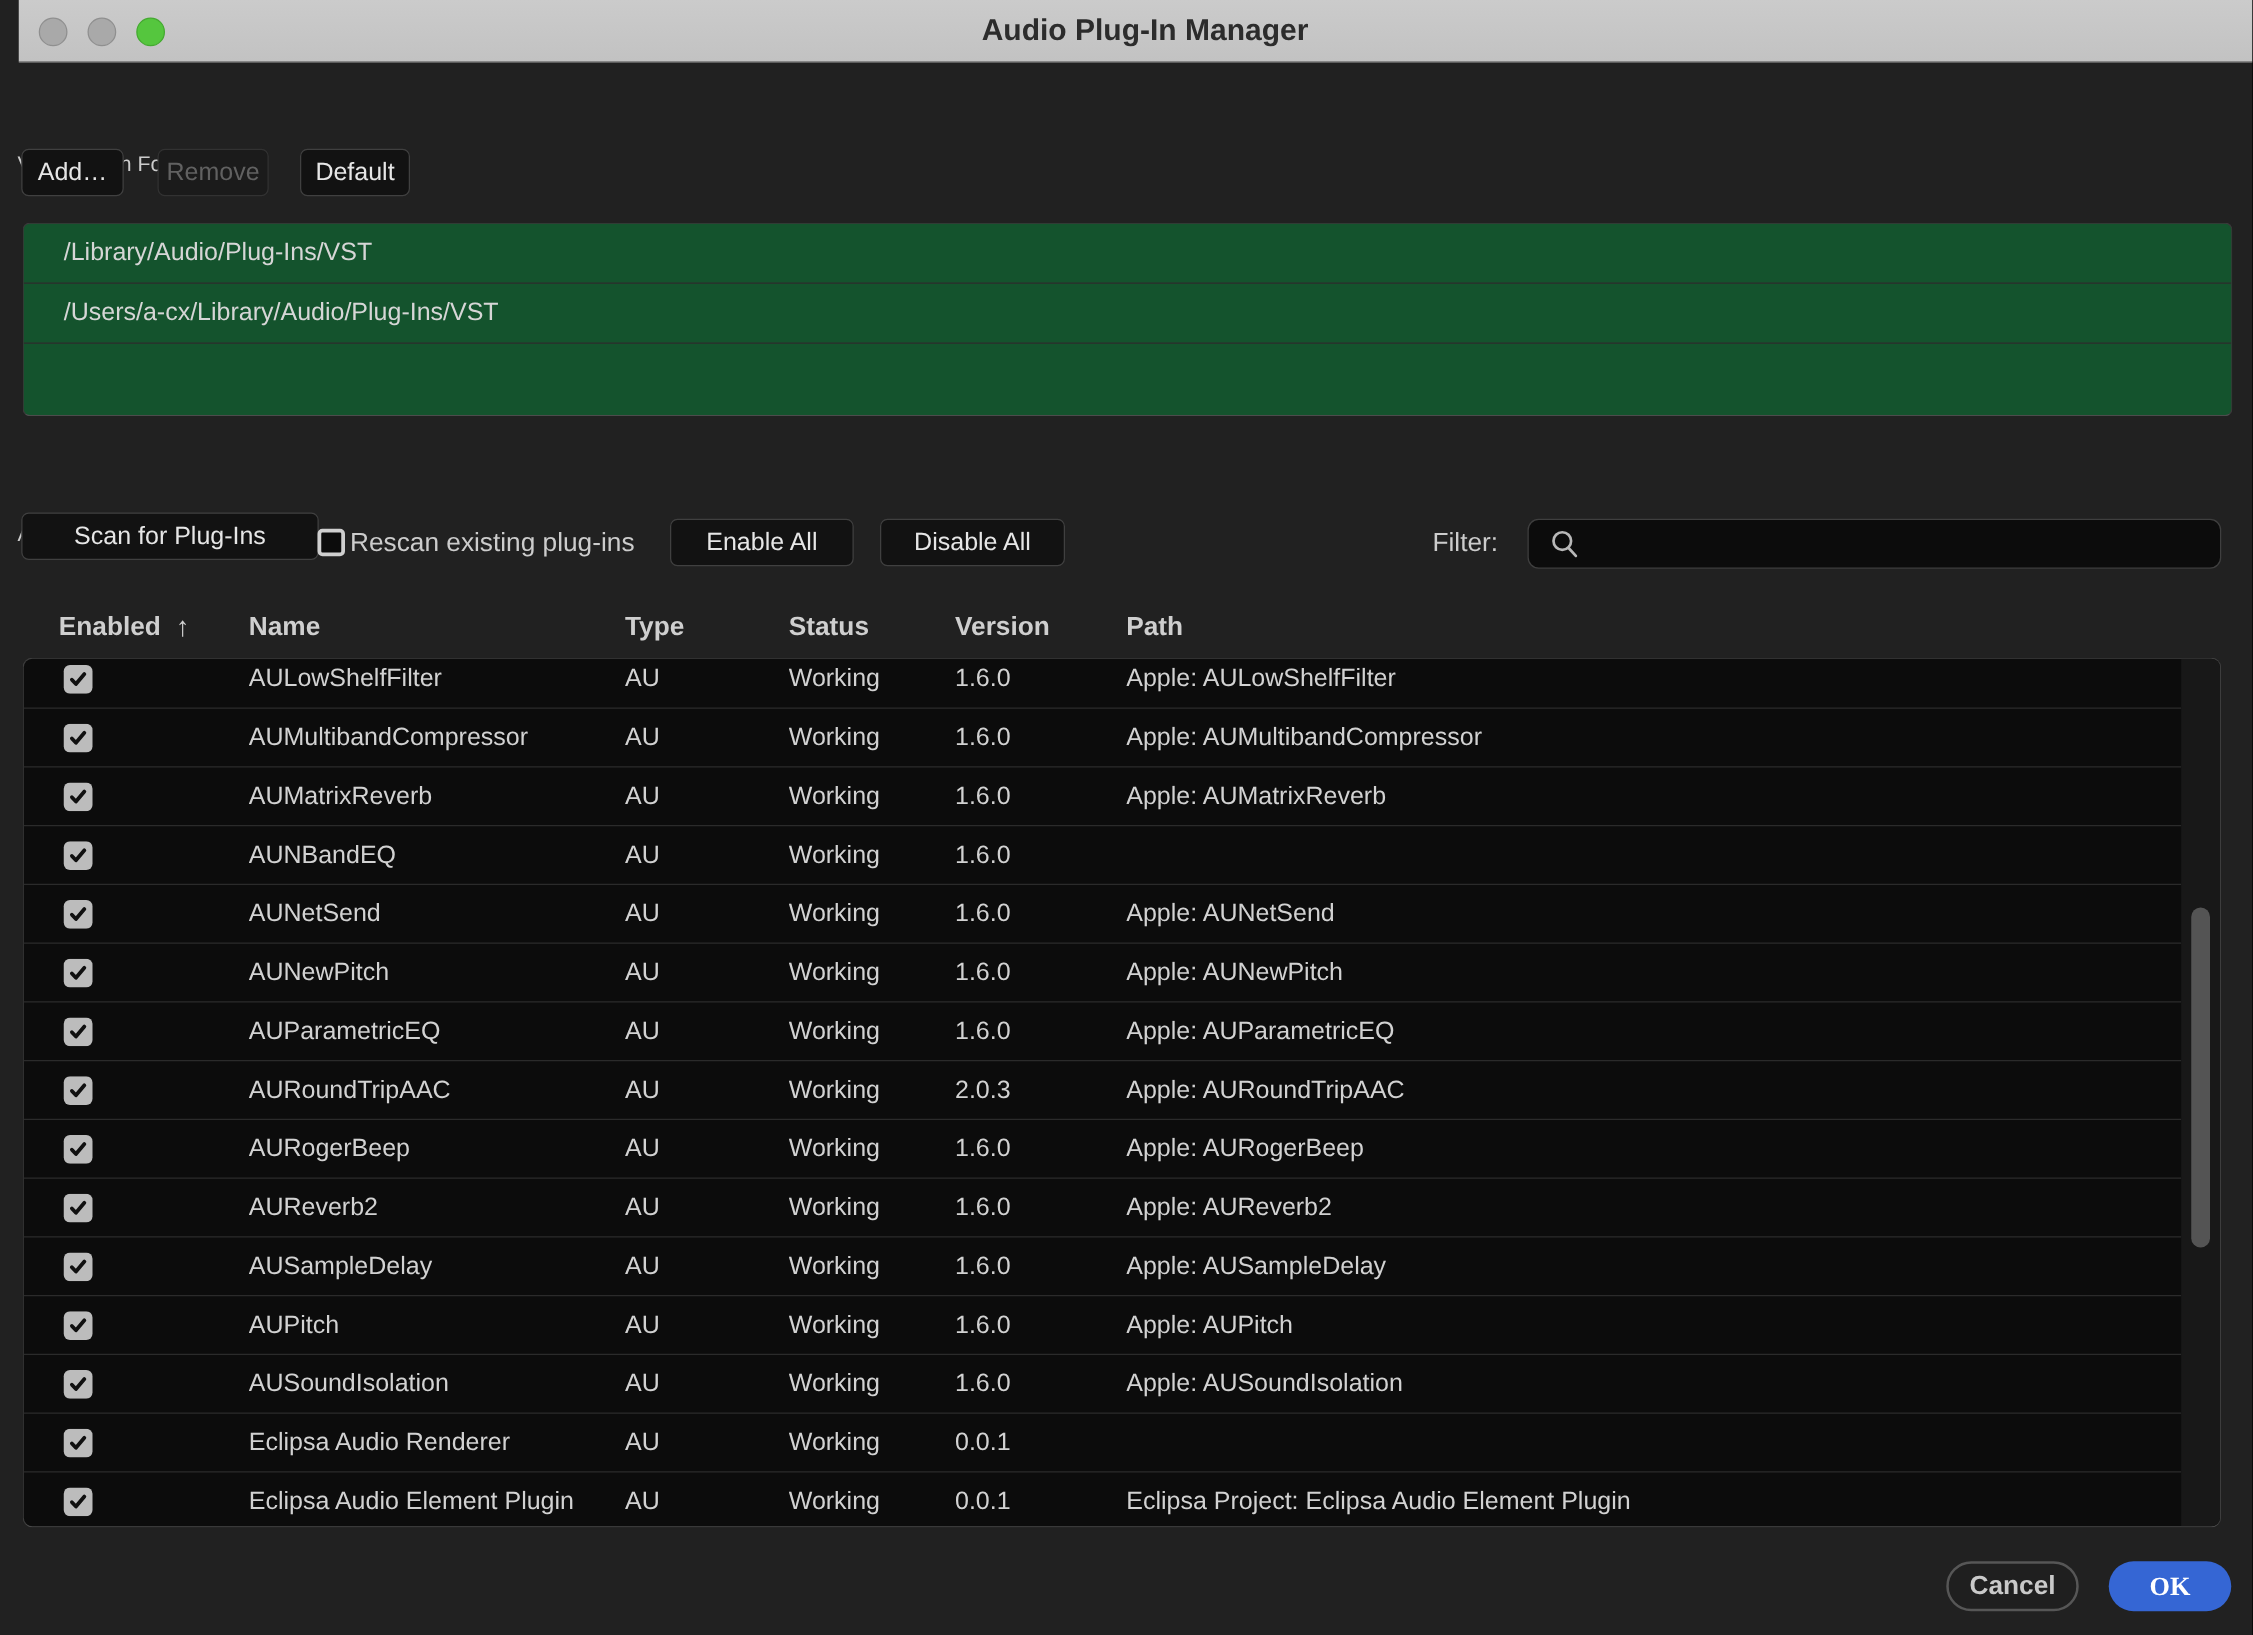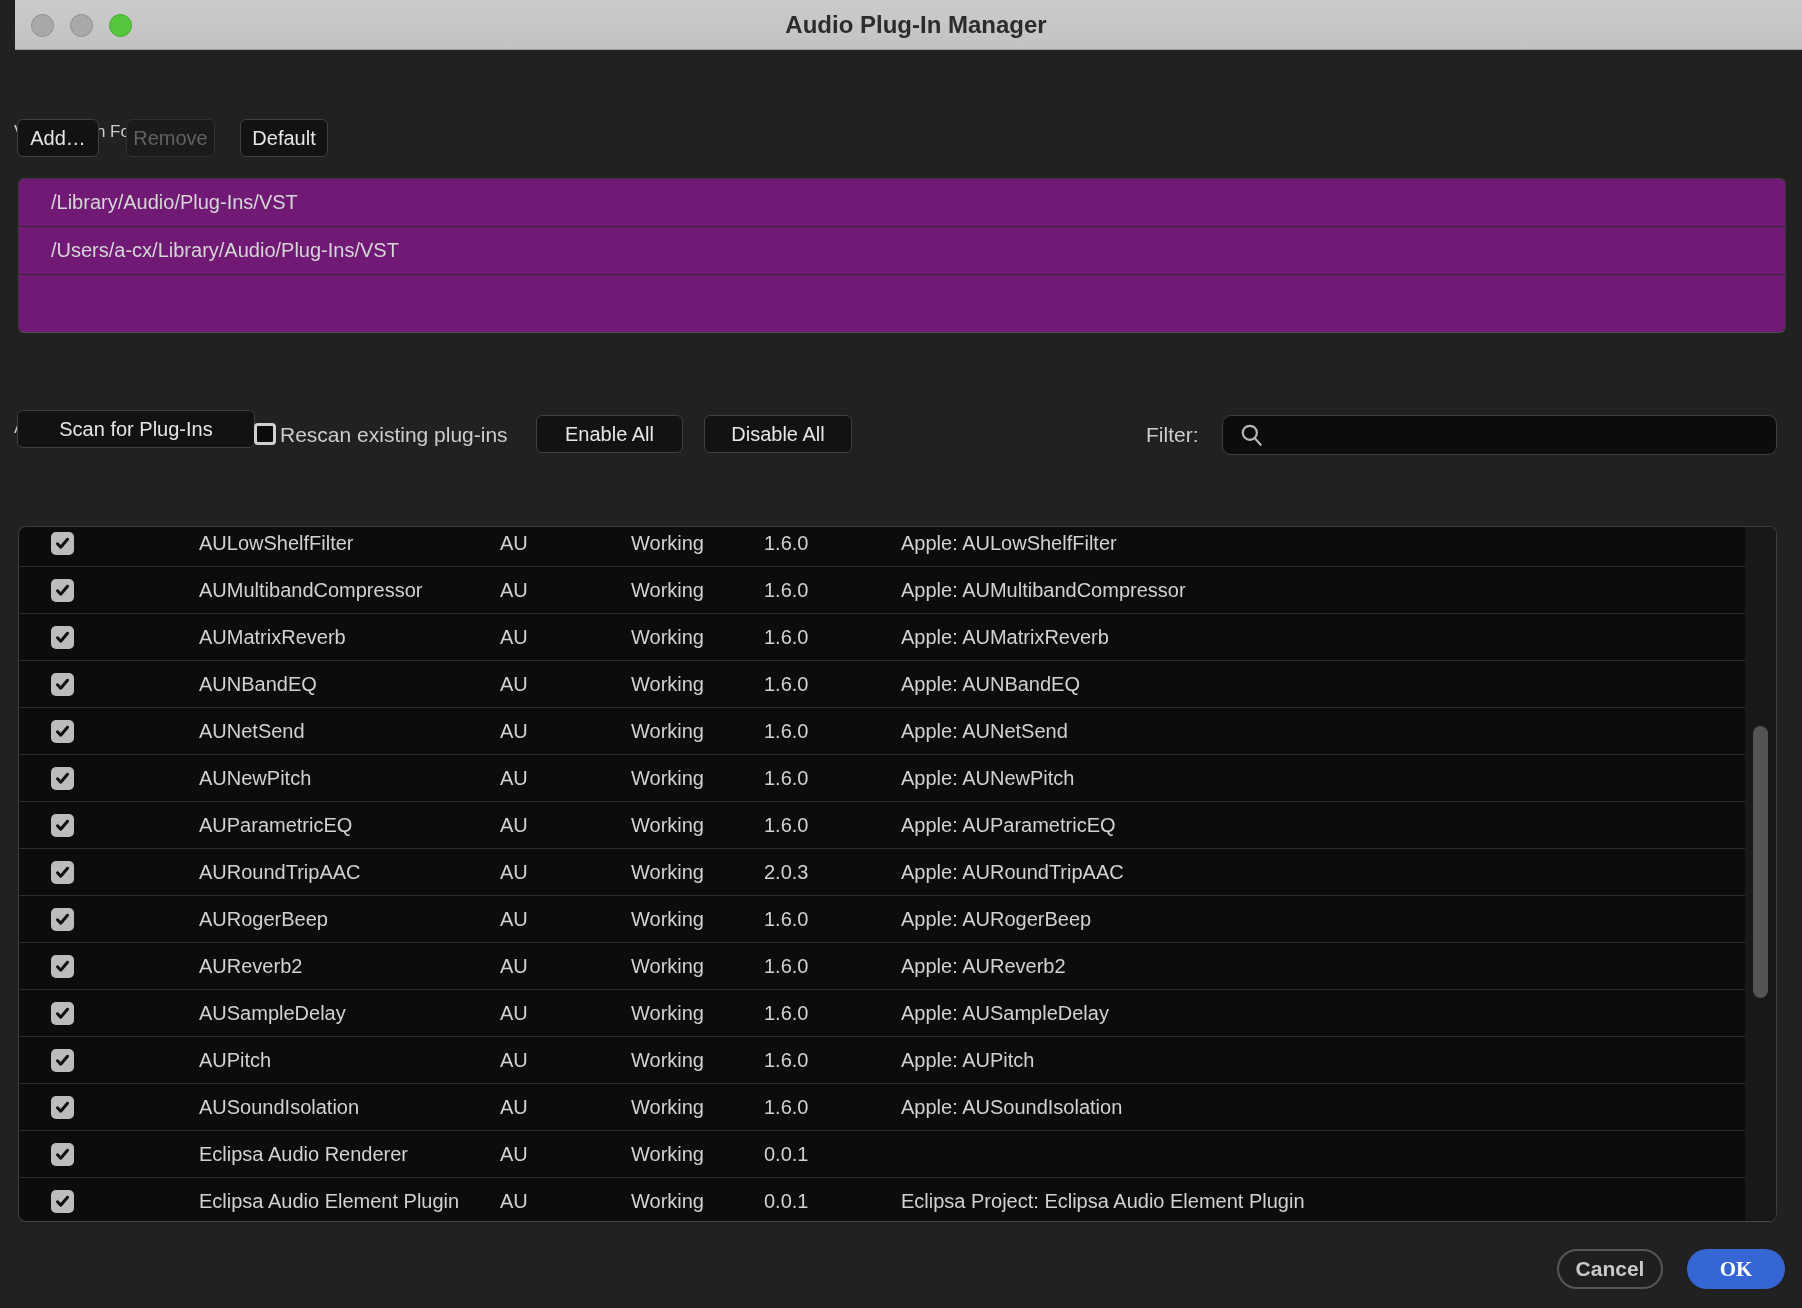--- a/index.html
+++ b/index.html
@@ -46,21 +46,21 @@
   .btn-remove  { left: 126px; top: 119px; width: 89px;  }
   .btn-default { left: 240px; top: 119px; width: 88px; }
 
   .btn-scan    { left: 17px;  top: 410px; width: 238px; }
   .btn-enable  { left: 536px; top: 415px; width: 147px; }
   .btn-disable { left: 704px; top: 415px; width: 148px; }
 
   
   .folder-box {
     position: absolute; left: 18px; top: 178px; width: 1768px; height: 155px;
-    background: #701a75;
+    background: #14532d;
     border: 1px solid #3a3a3a; border-bottom-color: #4c4c4c;
     border-radius: 6px; overflow: hidden;
   }
   .folder-item {
     height: 48px; display: flex; align-items: center;
     padding-left: 32px; font-size: 20px; color: #d6d6d6;
     border-bottom: 1px solid #2d2d2d;
   }
 
   
@@ -182,20 +182,31 @@
 
   <div class="filter-label">Filter:</div>
   <div class="filter-box">
     <svg class="search-icon" viewBox="0 0 24 24" fill="none">
       <circle cx="10" cy="10" r="6.5" stroke="#b8b8b8" stroke-width="2"></circle>
       <line x1="15" y1="15.5" x2="20" y2="21" stroke="#b8b8b8" stroke-width="2" stroke-linecap="round"></line>
     </svg>
     <input class="filter-input" type="text" value="" style="">
   </div>
 
+  <div class="thead">
+    <div class="hc hc-enabled">
+      <span>Enabled</span>
+      <span class="sort-arrow">↑</span>
+    </div>
+    <div class="hc hc-name">Name</div>
+    <div class="hc hc-type">Type</div>
+    <div class="hc hc-status">Status</div>
+    <div class="hc hc-version">Version</div>
+    <div class="hc hc-path">Path</div>
+  </div>
 
   <div class="table-body">
     <div class="rows-viewport">
   <div class="trow">
     <div class="cell c-enabled">
       <span class="cb">
         <svg viewBox="0 0 12 12" fill="none">
           <path d="M2 6.2l2.6 2.8L10 2.6" stroke="#101010" stroke-width="2.4" stroke-linecap="round" stroke-linejoin="round"></path>
         </svg>
       </span>
@@ -242,21 +253,20 @@
       <span class="cb">
         <svg viewBox="0 0 12 12" fill="none">
           <path d="M2 6.2l2.6 2.8L10 2.6" stroke="#101010" stroke-width="2.4" stroke-linecap="round" stroke-linejoin="round"></path>
         </svg>
       </span>
     </div>
     <div class="cell c-name">AUNBandEQ</div>
     <div class="cell c-type">AU</div>
     <div class="cell c-status">Working</div>
     <div class="cell c-version">1.6.0</div>
-    <div class="cell c-path">Apple: AUNBandEQ</div>
   </div>
 
   <div class="trow">
     <div class="cell c-enabled">
       <span class="cb">
         <svg viewBox="0 0 12 12" fill="none">
           <path d="M2 6.2l2.6 2.8L10 2.6" stroke="#101010" stroke-width="2.4" stroke-linecap="round" stroke-linejoin="round"></path>
         </svg>
       </span>
     </div>

